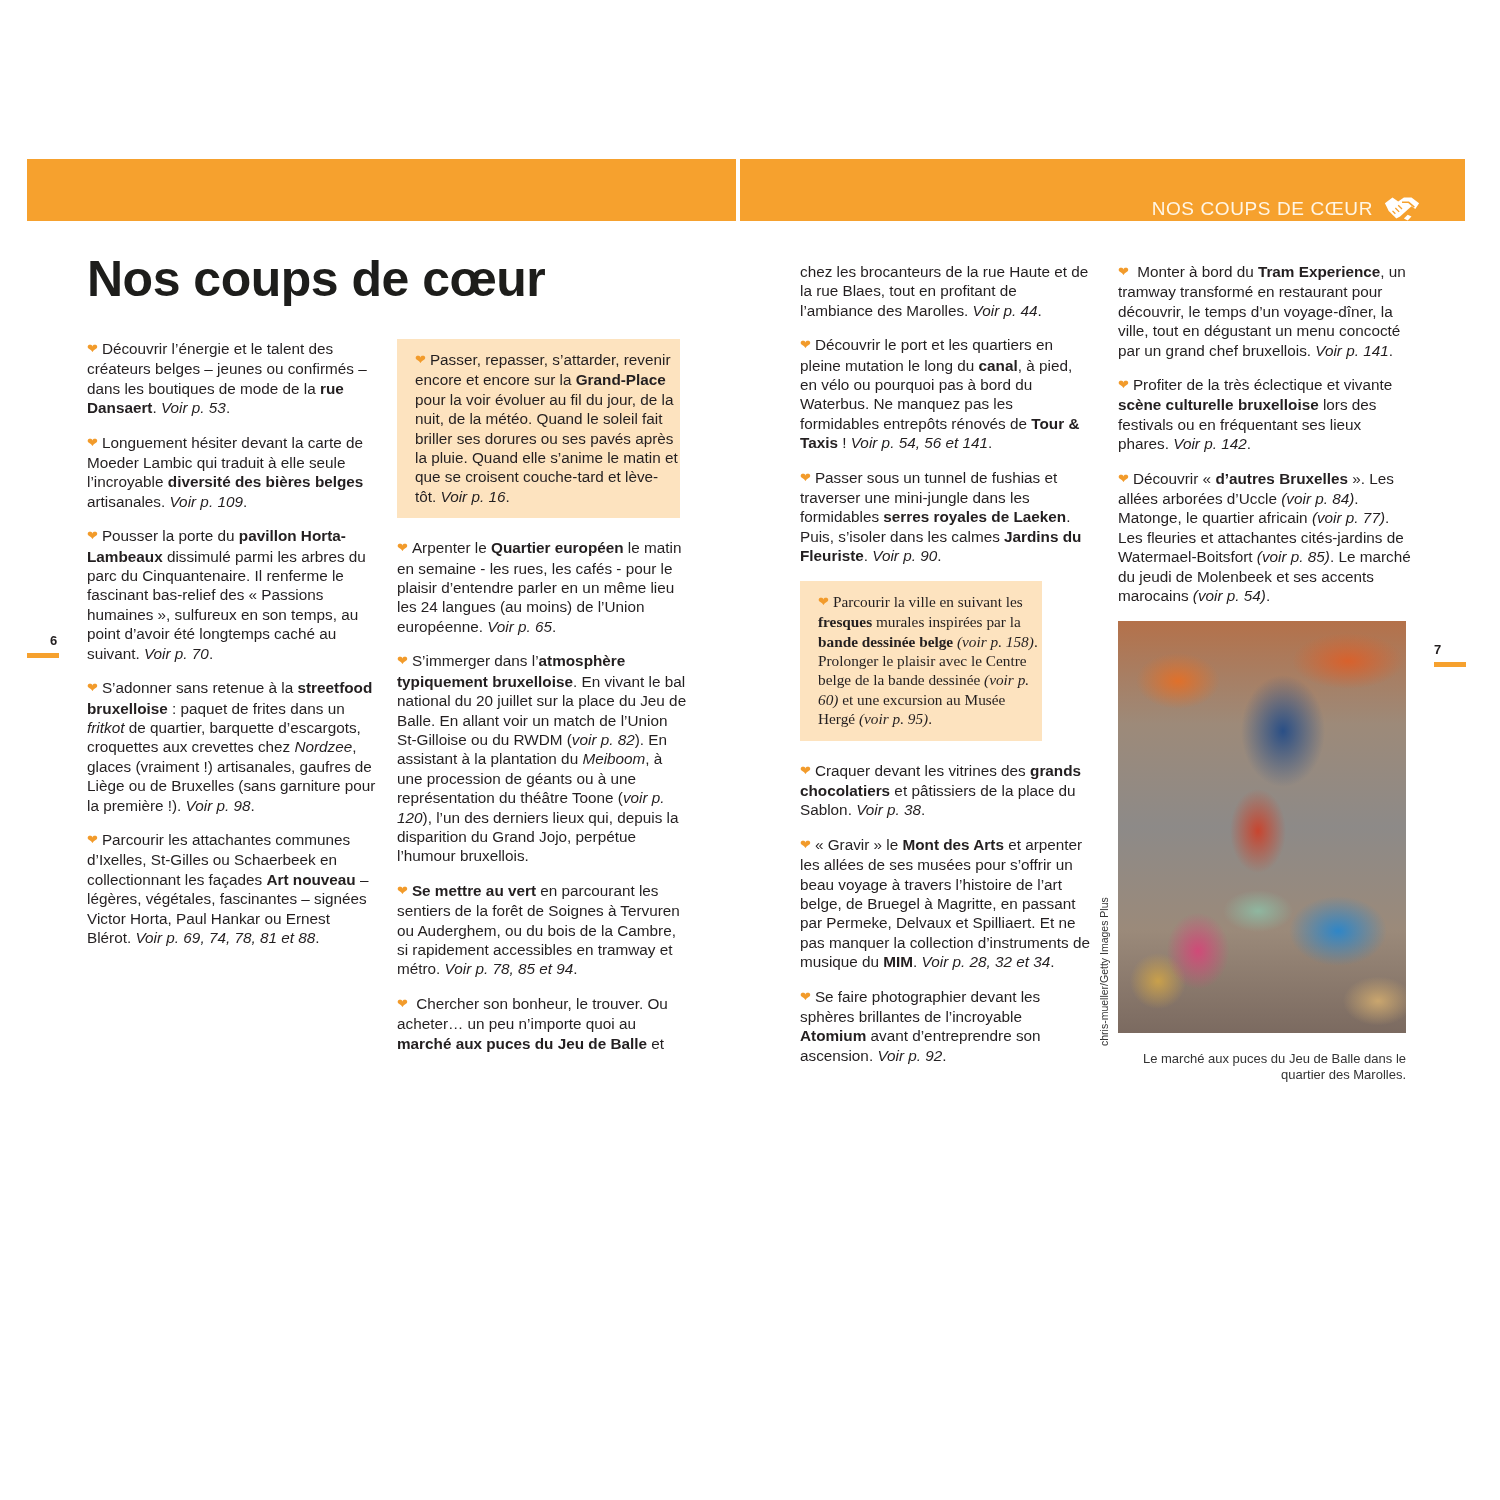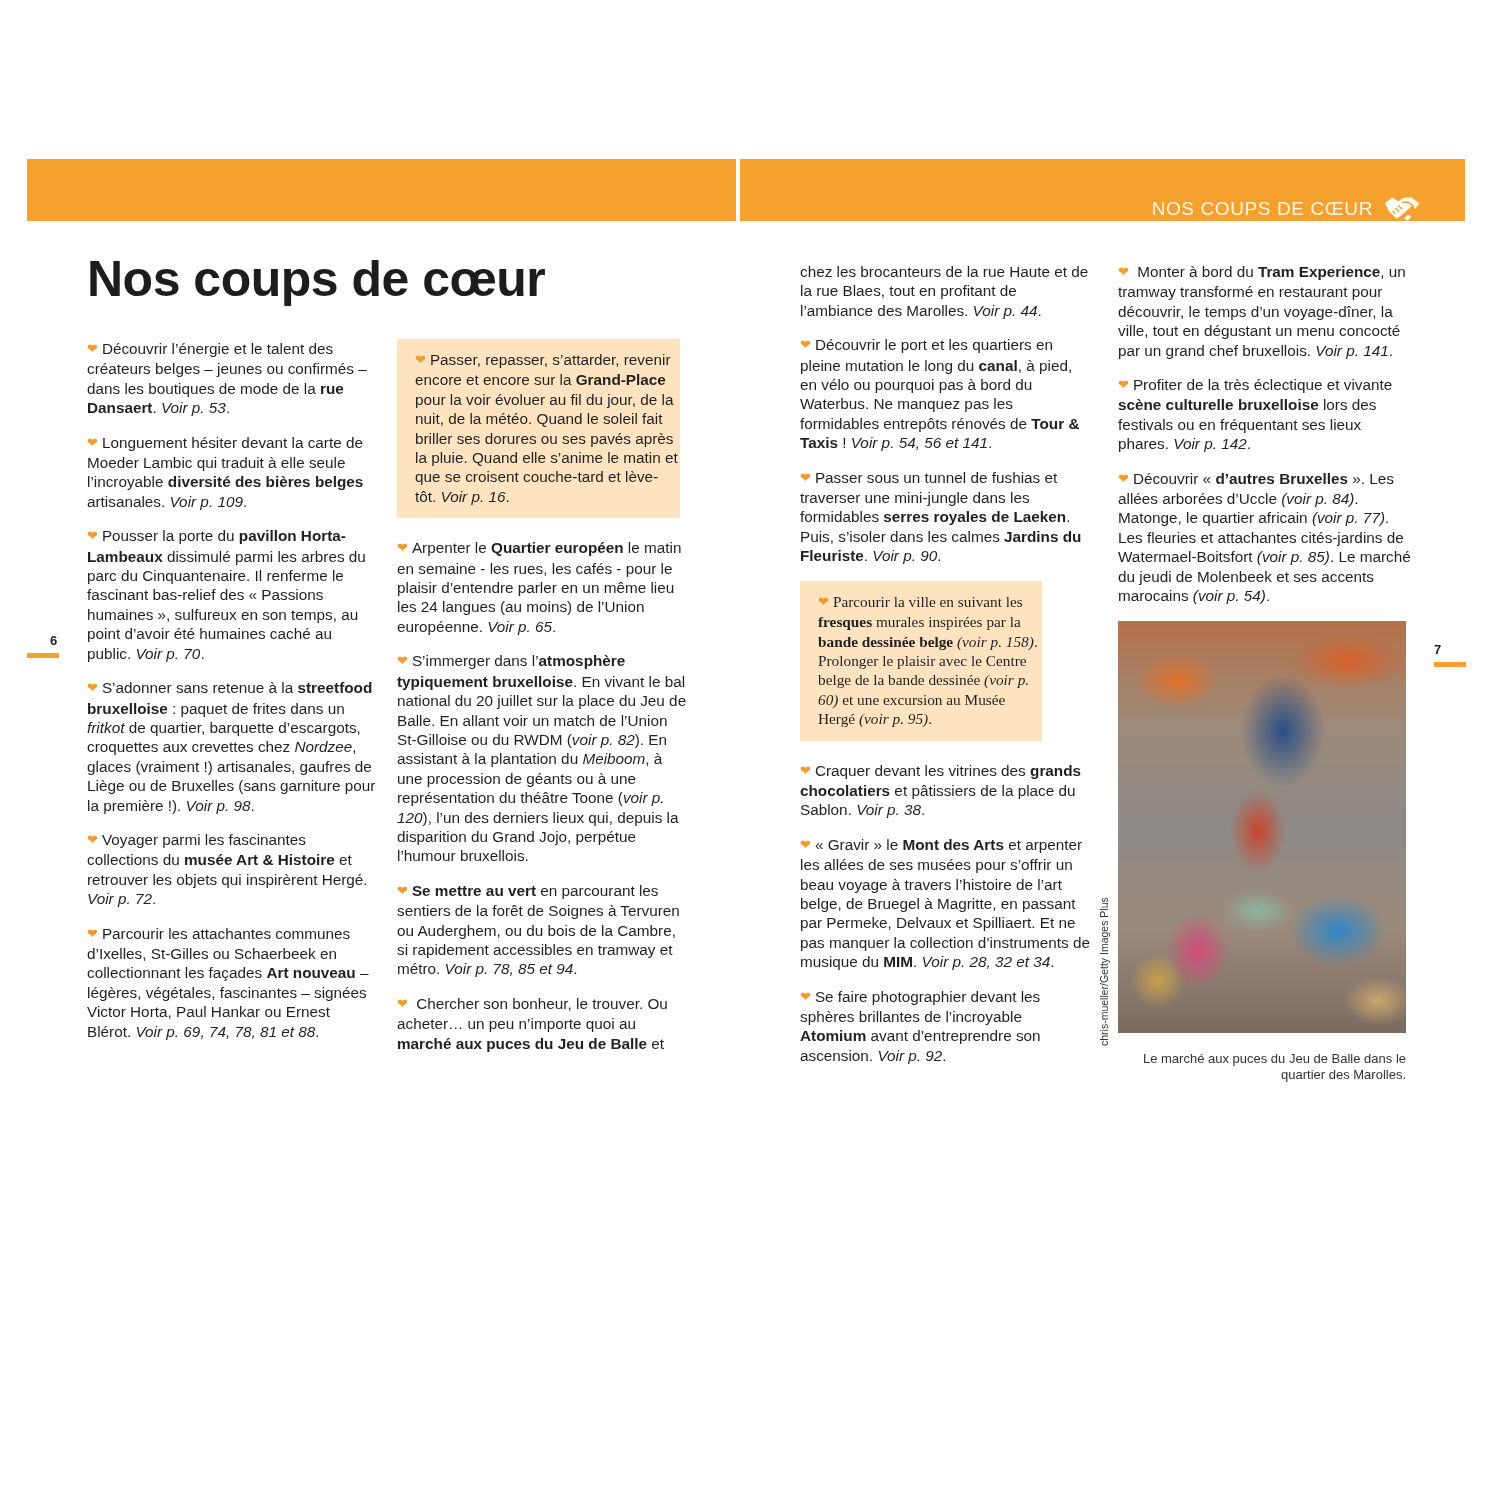--- a/index.html
+++ b/index.html
@@ -72,23 +72,22 @@
 <h1 class="page-title">Nos coups de cœur</h1>
 
 <div class="folio left">6</div>
 <div class="folio-bar left"></div>
 <div class="folio right">7</div>
 <div class="folio-bar right"></div>
 
 <div class="col col1">
     <p class="item"><span class="heart">❤</span><span>Découvrir l’énergie et le talent des créateurs belges – jeunes ou confirmés – dans les boutiques de mode de la </span><b>rue Dansaert</b><span>. </span><i>Voir p. 53</i><span>.</span></p>
     <p class="item"><span class="heart">❤</span><span>Longuement hésiter devant la carte de Moeder Lambic qui traduit à elle seule l’incroyable </span><b>diversité des bières belges</b><span> artisanales. </span><i>Voir p. 109</i><span>.</span></p>
-    <p class="item"><span class="heart">❤</span><span>Pousser la porte du </span><b>pavillon Horta-Lambeaux</b><span> dissimulé parmi les arbres du parc du Cinquantenaire. Il renferme le fascinant bas-relief des « Passions humaines », sulfureux en son temps, au point d’avoir été humaines caché au public. </span><i>Voir p. 70</i><span>.</span></p>
+    <p class="item"><span class="heart">❤</span><span>Pousser la porte du </span><b>pavillon Horta-Lambeaux</b><span> dissimulé parmi les arbres du parc du Cinquantenaire. Il renferme le fascinant bas-relief des « Passions humaines », sulfureux en son temps, au point d’avoir été longtemps caché au suivant. </span><i>Voir p. 70</i><span>.</span></p>
     <p class="item"><span class="heart">❤</span><span>S’adonner sans retenue à la </span><b>streetfood bruxelloise</b><span> : paquet de frites dans un </span><i>fritkot</i><span> de quartier, barquette d’escargots, croquettes aux crevettes chez </span><i>Nordzee</i><span>, glaces (vraiment !) artisanales, gaufres de Liège ou de Bruxelles (sans garniture pour la première !). </span><i>Voir p. 98</i><span>.</span></p>
-    <p class="item"><span class="heart">❤</span><span>Voyager parmi les fascinantes collections du </span><b>musée Art &amp; Histoire</b><span> et retrouver les objets qui inspirèrent Hergé. </span><i>Voir p. 72</i><span>.</span></p>
     <p class="item"><span class="heart">❤</span><span>Parcourir les attachantes communes d’Ixelles, St-Gilles ou Schaerbeek en collectionnant les façades </span><b>Art nouveau</b><span> – légères, végétales, fascinantes – signées Victor Horta, Paul Hankar ou Ernest Blérot. </span><i>Voir p. 69, 74, 78, 81 et 88</i><span>.</span></p>
   </div>
 <div class="col col2">
     <p class="item box"><span class="heart">❤</span><span>Passer, repasser, s’attarder, revenir encore et encore sur la </span><b>Grand-Place</b><span> pour la voir évoluer au fil du jour, de la nuit, de la météo. Quand le soleil fait briller ses dorures ou ses pavés après la pluie. Quand elle s’anime le matin et que se croisent couche-tard et lève-tôt. </span><i>Voir p. 16</i><span>.</span></p>
     <p class="item"><span class="heart">❤</span><span>Arpenter le </span><b>Quartier européen</b><span> le matin en semaine - les rues, les cafés - pour le plaisir d’entendre parler en un même lieu les 24 langues (au moins) de l’Union européenne. </span><i>Voir p. 65</i><span>.</span></p>
     <p class="item"><span class="heart">❤</span><span>S’immerger dans l’</span><b>atmosphère typiquement bruxelloise</b><span>. En vivant le bal national du 20 juillet sur la place du Jeu de Balle. En allant voir un match de l’Union St-Gilloise ou du RWDM (</span><i>voir p. 82</i><span>). En assistant à la plantation du </span><i>Meiboom</i><span>, à une procession de géants ou à une représentation du théâtre Toone (</span><i>voir p. 120</i><span>), l’un des derniers lieux qui, depuis la disparition du Grand Jojo, perpétue l’humour bruxellois.</span></p>
     <p class="item"><span class="heart">❤</span><b>Se mettre au vert</b><span> en parcourant les sentiers de la forêt de Soignes à Tervuren ou Auderghem, ou du bois de la Cambre, si rapidement accessibles en tramway et métro. </span><i>Voir p. 78, 85 et 94</i><span>.</span></p>
     <p class="item"><span class="heart">❤</span><span> Chercher son bonheur, le trouver. Ou acheter… un peu n’importe quoi au </span><b>marché aux puces du Jeu de Balle</b><span> et</span></p>
   </div>
 <div class="col col3">

